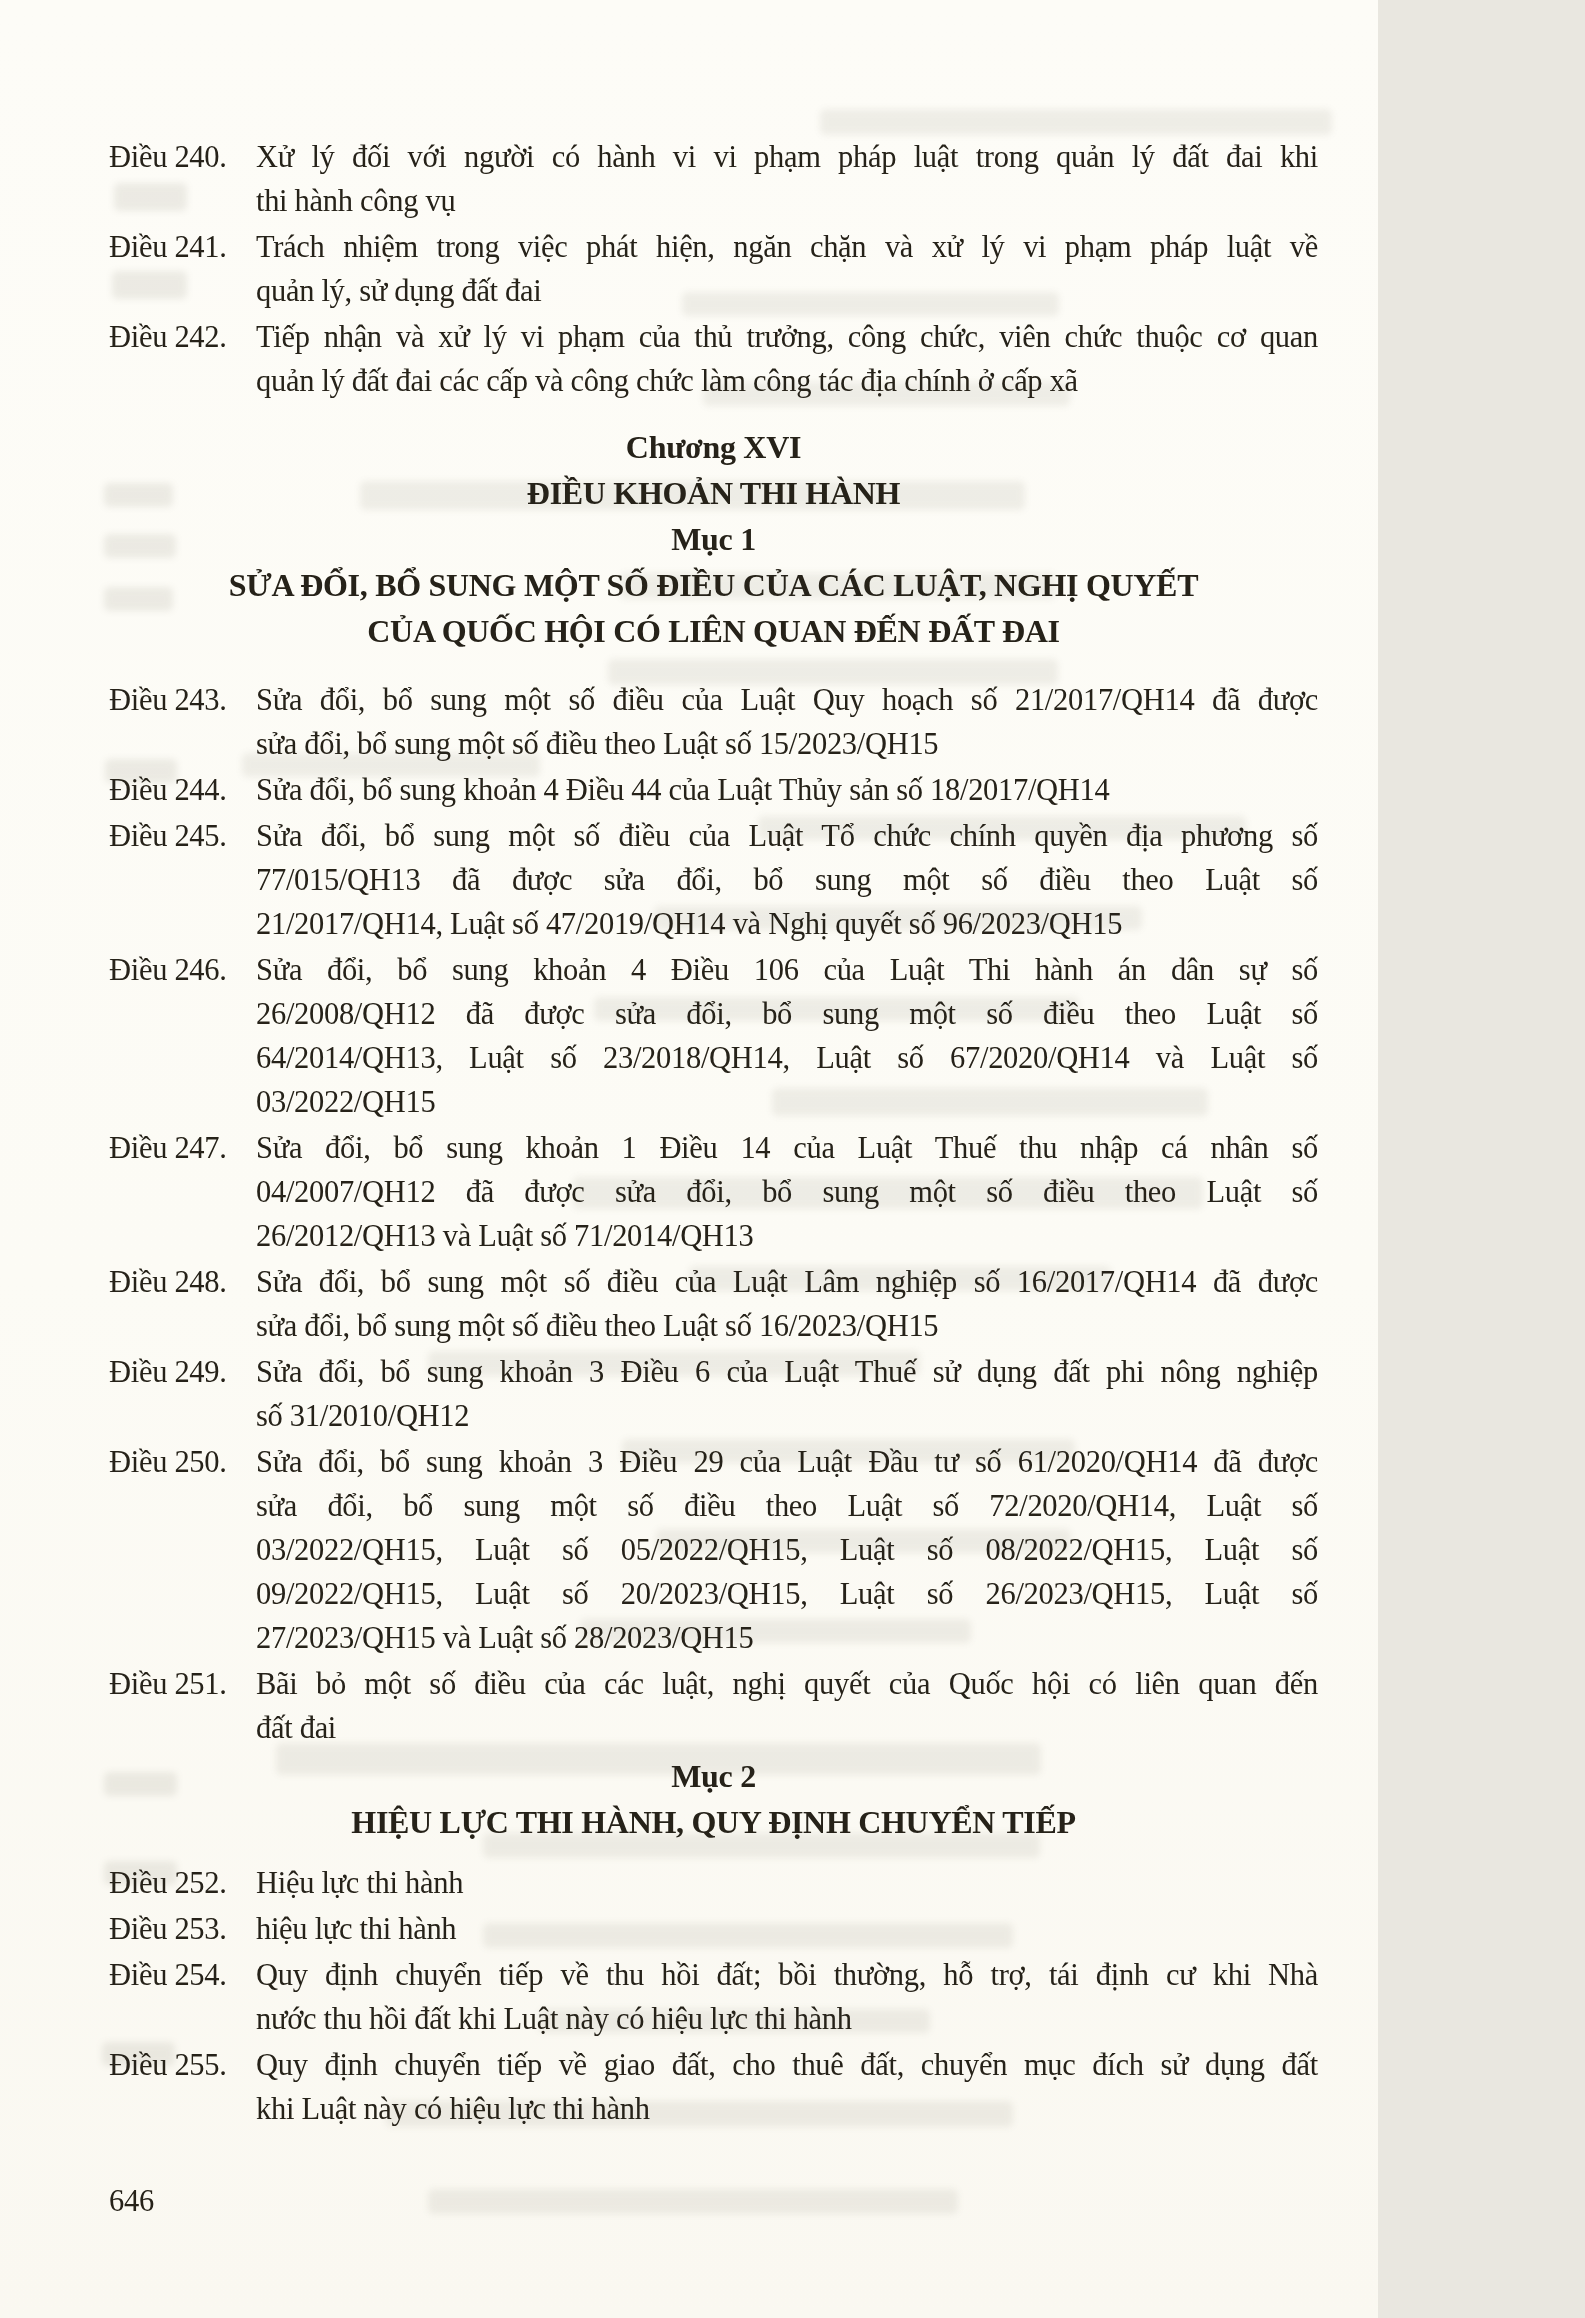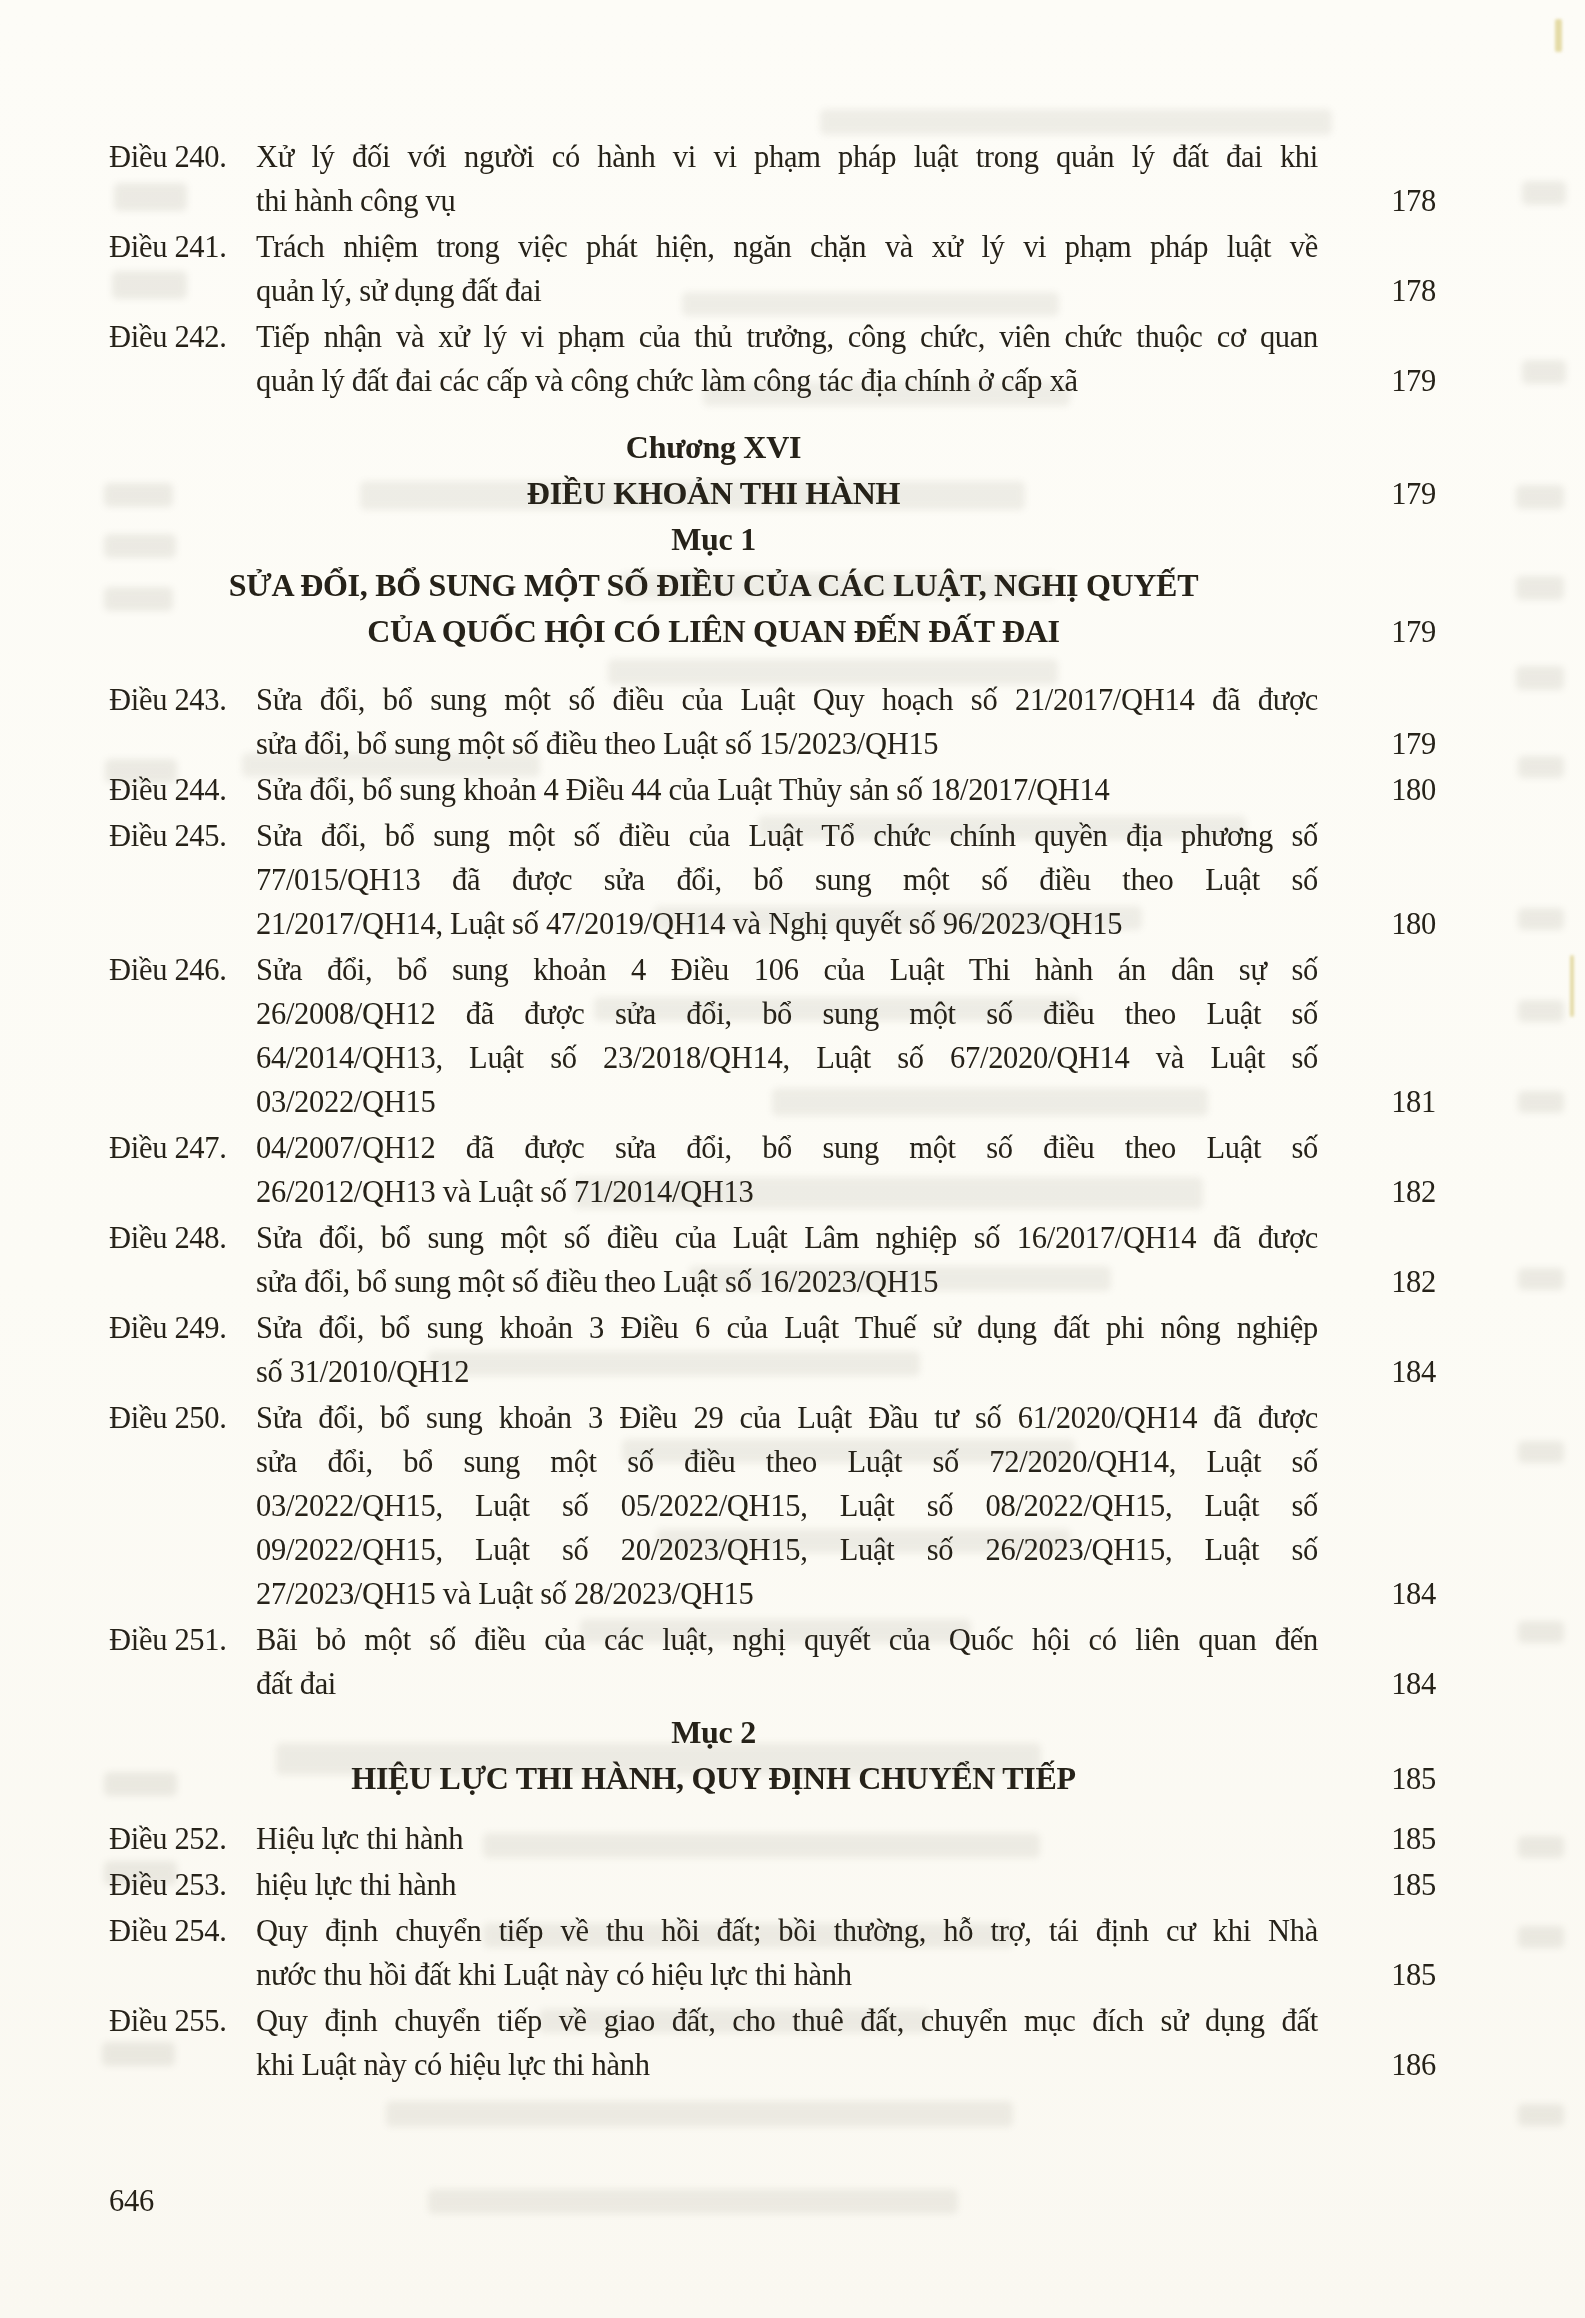--- a/index.html
+++ b/index.html
@@ -1,18 +1,18 @@
 <!DOCTYPE html>
 <html style="font-size:11px"><head>
 <meta charset="utf-8">
 <style>
   html,body{margin:0;padding:0;}
   body{width:1585px;height:2319px;background:#e9e7e0;}
   .page{
-    position:relative;width:1585px;height:2319px;overflow:hidden;
+    position:relative;width:1378px;height:2319px;overflow:hidden;
     background:linear-gradient(180deg,#fdfcf7 0%,#fcfbf5 55%,#faf8f1 100%);
     font-family:"Liberation Serif","DejaVu Serif",serif;
     color:#262219;
   }
   
   .bleed-layer{position:absolute;inset:0;pointer-events:none;}
   .ghost{position:absolute;background:#76725f;opacity:.10;filter:blur(3.5px);border-radius:5.5px;transform:scaleX(-1);}
   .ghost.num{opacity:.12;}
   .speck{position:absolute;background:#cdbb58;opacity:.5;filter:blur(1.4px);border-radius:2.1px;}
   
@@ -175,20 +175,21 @@
             <div class="line justify">Sửa đổi, bổ sung khoản 4 Điều 106 của Luật Thi hành án dân sự số</div>
             <div class="line justify">26/2008/QH12 đã được sửa đổi, bổ sung một số điều theo Luật số</div>
             <div class="line justify">64/2014/QH13, Luật số 23/2018/QH14, Luật số 67/2020/QH14 và Luật số</div>
             <div class="line">03/2022/QH15</div>
           </div>
           <div class="pageno">181</div>
         </div>
         <div class="entry">
           <div class="label">Điều 247.</div>
           <div class="lines">
+            <div class="line justify">Sửa đổi, bổ sung khoản 1 Điều 14 của Luật Thuế thu nhập cá nhân số</div>
             <div class="line justify">04/2007/QH12 đã được sửa đổi, bổ sung một số điều theo Luật số</div>
             <div class="line">26/2012/QH13 và Luật số 71/2014/QH13</div>
           </div>
           <div class="pageno">182</div>
         </div>
         <div class="entry">
           <div class="label">Điều 248.</div>
           <div class="lines">
             <div class="line justify">Sửa đổi, bổ sung một số điều của Luật Lâm nghiệp số 16/2017/QH14 đã được</div>
             <div class="line">sửa đổi, bổ sung một số điều theo Luật số 16/2023/QH15</div>

